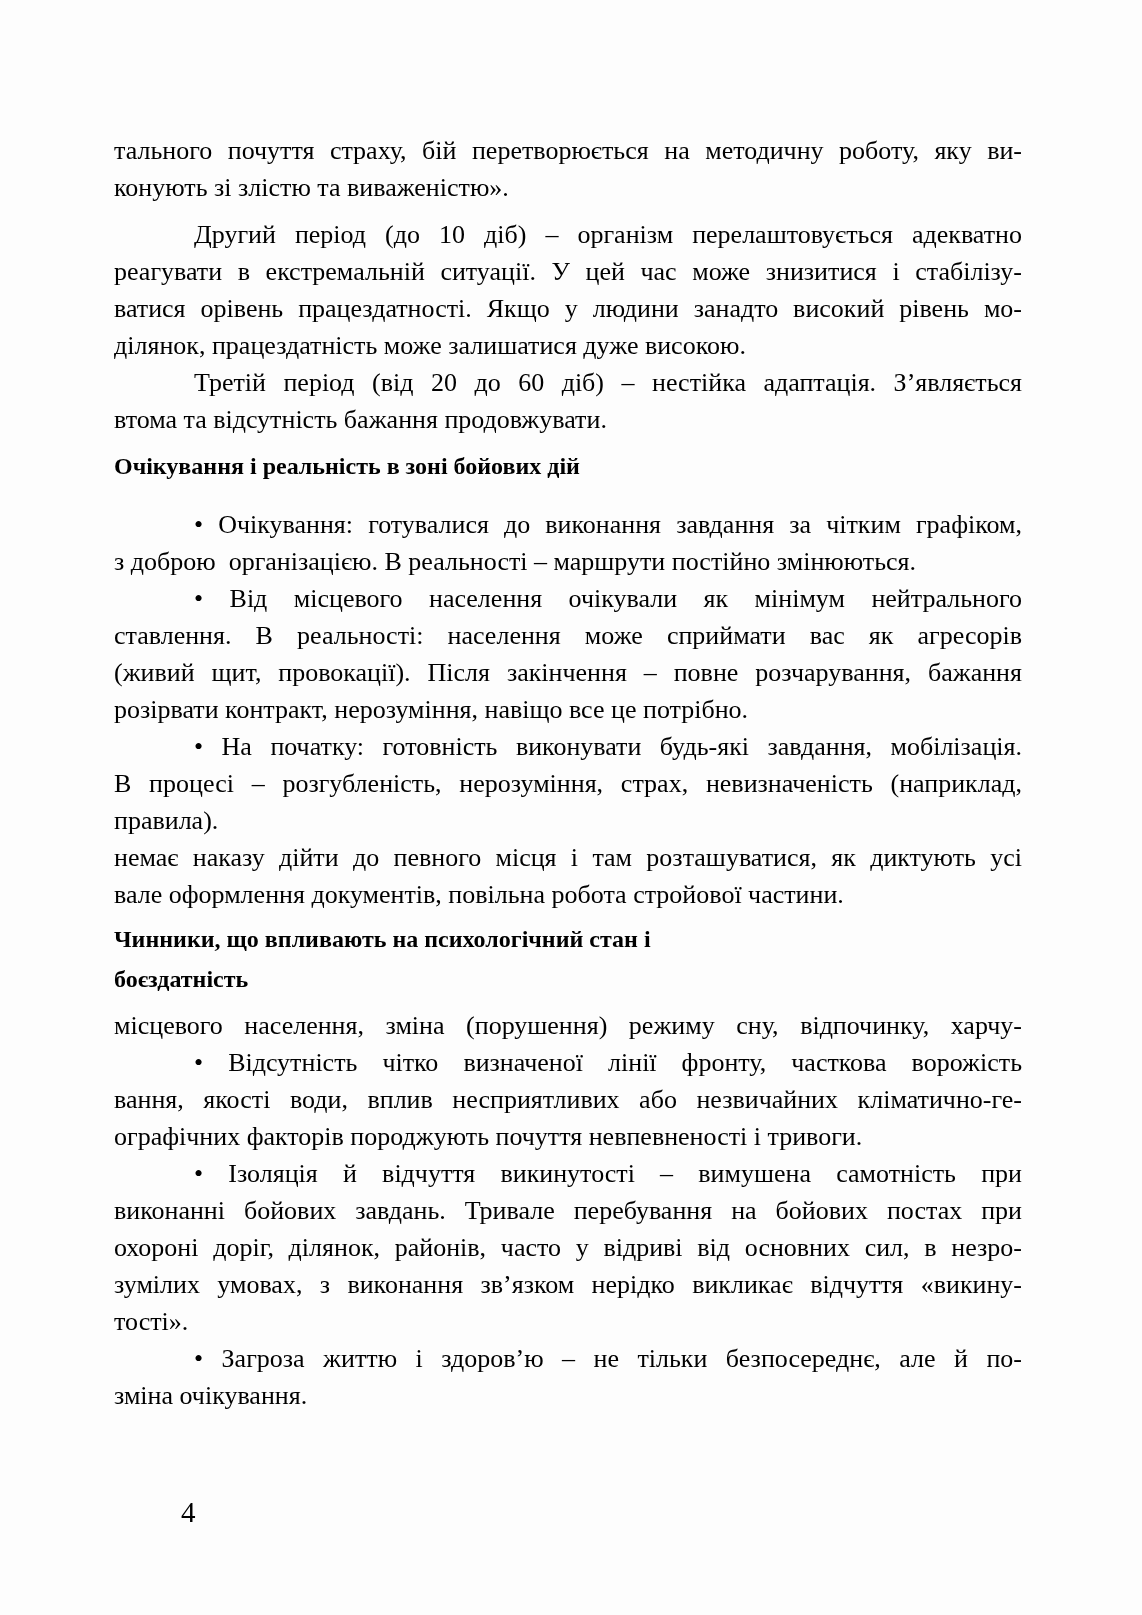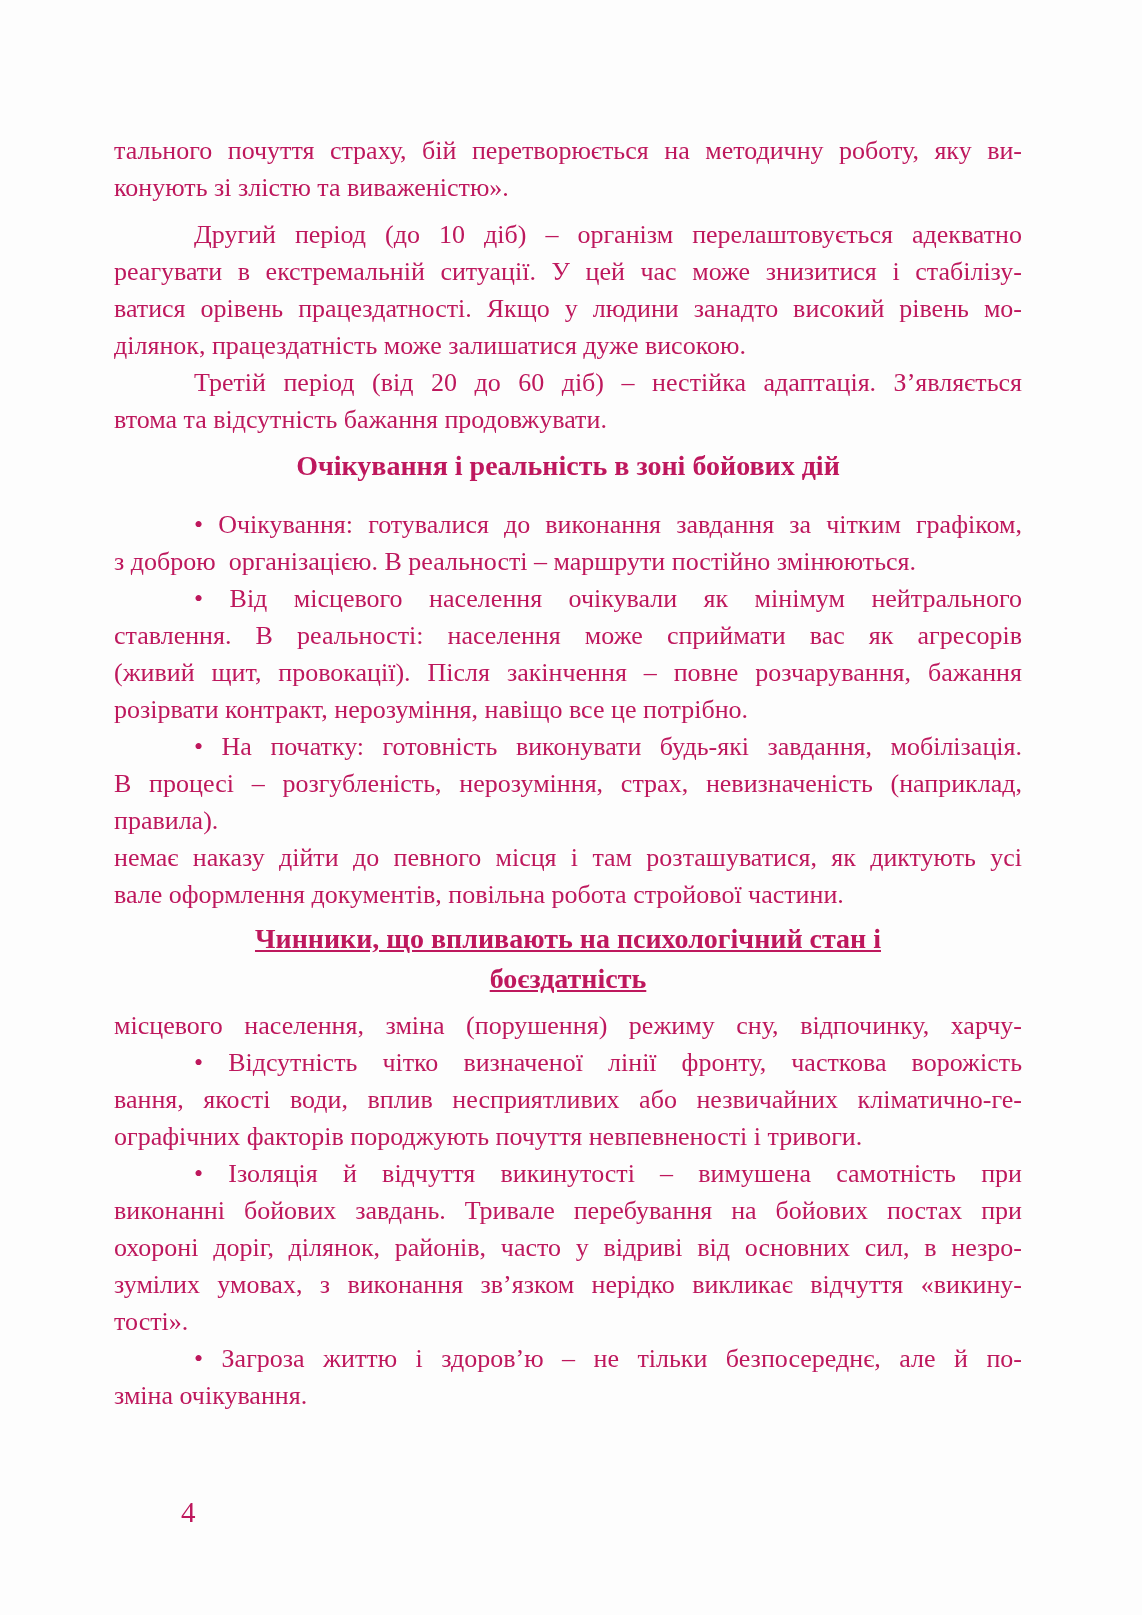--- a/index.html
+++ b/index.html
@@ -1,21 +1,21 @@
 <!DOCTYPE html>
 <html><head>
 <meta charset="utf-8">
 <style>
   html,body { margin:0; padding:0; background:#e8e8e8; }
   .page {
     position:relative;
     width:1142px; height:1615px;
     margin:0 auto;
     background:#fdfdfd;
-    color:#be185d;
+    color:#000000;
     font-family:"Liberation Serif","DejaVu Serif",serif;
     overflow:hidden;
   }
   .content {
     position:absolute;
     left:114px; top:132px;
     width:908px;
   }
   .para { margin:0; }
   .para.spaced { margin-top:10px; }
@@ -28,26 +28,25 @@
   }
   .line.first { text-indent:80px; }
   .line.last {
     text-align-last:left;
     -moz-text-align-last:left;
     white-space:pre-wrap;
   }
   .b { font-weight:normal; }
   .heading {
     font-weight:bold;
-    text-align:center;
-    font-size:28px;
+    font-size:24px;
     line-height:40px;
   }
   .heading.h-1 { margin:8px 0 20px 0; }
-  .heading.h-2 { margin:6px 0 8px 0;text-decoration:underline; }
+  .heading.h-2 { margin:6px 0 8px 0; }
   .page-number {
     position:absolute;
     left:181px; top:1496px;
     font-size:29px;
     line-height:32px;
   }
 </style>
 </head>
 <body>
 

